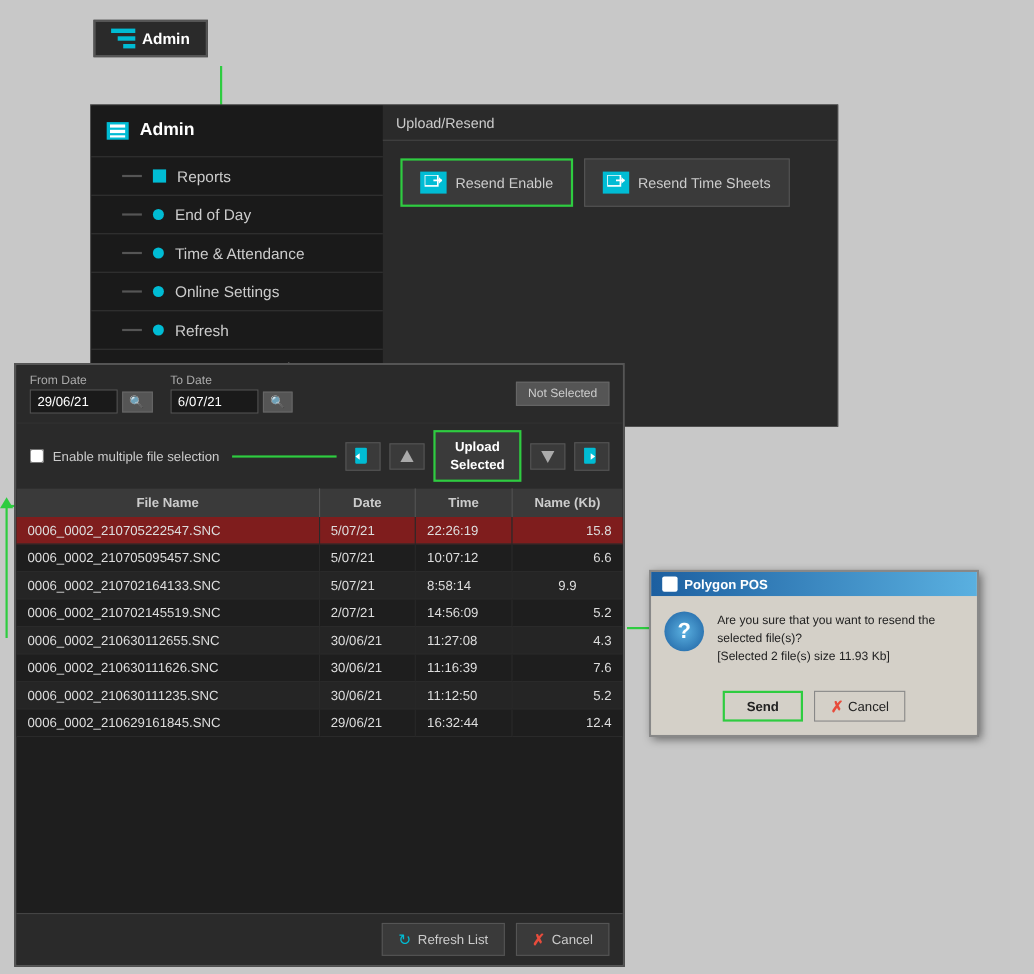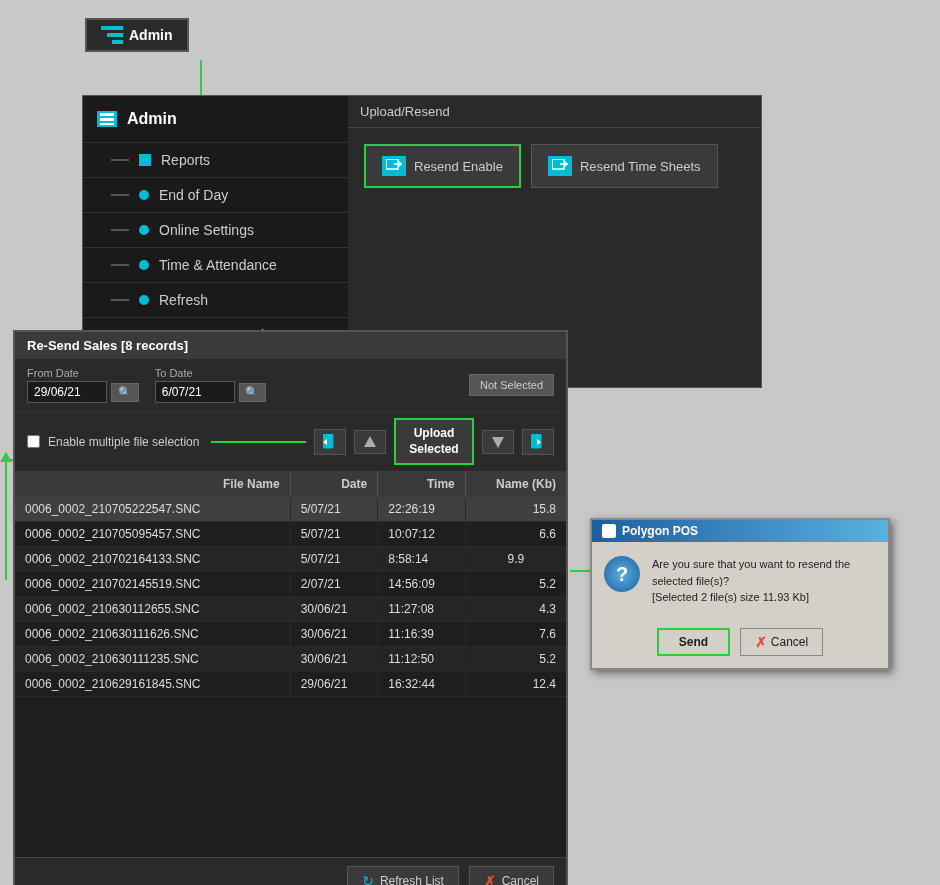--- a/index.html
+++ b/index.html
@@ -273,36 +273,36 @@
       width: 100%;
       border-collapse: collapse;
       background: #1e1e1e;
     }
     .file-table thead tr {
       background: #3a3a3a;
     }
     .file-table th {
       color: #ccc;
       padding: 6px 10px;
-      text-align: right;
+      text-align: center;
       font-size: 12px;
       border-right: 1px solid #555;
     }
     .file-table th:last-child { border-right: none; }
     .file-table td {
       padding: 5px 10px;
       color: #ddd;
       font-size: 12px;
       border-bottom: 1px solid #2a2a2a;
       border-right: 1px solid #2a2a2a;
     }
     .file-table td:last-child { border-right: none; }
     .file-table tbody tr:nth-child(odd) { background: #252525; }
     .file-table tbody tr:nth-child(even) { background: #1e1e1e; }
-    .file-table tbody tr.selected { background: #404040; }
+    .file-table tbody tr.selected { background: #7f1d1d; }
 
     .col-filename { min-width: 220px; }
     .col-date { min-width: 70px; }
     .col-time { min-width: 70px; }
     .col-size { min-width: 60px; text-align: right; }
 
     
     .empty-rows {
       height: 160px;
       background: #1e1e1e;
@@ -492,26 +492,26 @@
       <span class="sidebar-item-label">Reports</span>
     </div>
     <div class="sidebar-item">
       <div class="dash"></div>
       <div class="dot"></div>
       <span class="sidebar-item-label">End of Day</span>
     </div>
     <div class="sidebar-item">
       <div class="dash"></div>
       <div class="dot"></div>
-      <span class="sidebar-item-label">Online Settings</span>
+      <span class="sidebar-item-label">Time &amp; Attendance</span>
     </div>
     <div class="sidebar-item">
       <div class="dash"></div>
       <div class="dot"></div>
-      <span class="sidebar-item-label">Time &amp; Attendance</span>
+      <span class="sidebar-item-label">Online Settings</span>
     </div>
     <div class="sidebar-item">
       <div class="dash"></div>
       <div class="dot"></div>
       <span class="sidebar-item-label">Refresh</span>
     </div>
     <div class="sidebar-item">
       <div class="dash"></div>
       <div class="dot"></div>
       <span class="sidebar-item-label">EFTPOS Control</span>
@@ -547,21 +547,20 @@
         <span>Resend Time Sheets</span>
       </button>
     </div>
   </div>
 </div>
 
 <div class="side-arrow-horiz"></div>
 <div class="side-arrow"></div>
 
 <div class="resend-panel">
-  <div class="resend-title">Re-Send Sales [8 records]</div>
 
   <div class="resend-filters">
     <div class="filter-group">
       <span class="filter-label">From Date</span>
       <div class="filter-input-row">
         <input class="filter-input" type="text" value="29/06/21" style="">
         <button class="search-icon-btn">🔍</button>
       </div>
     </div>
     <div class="filter-group">

